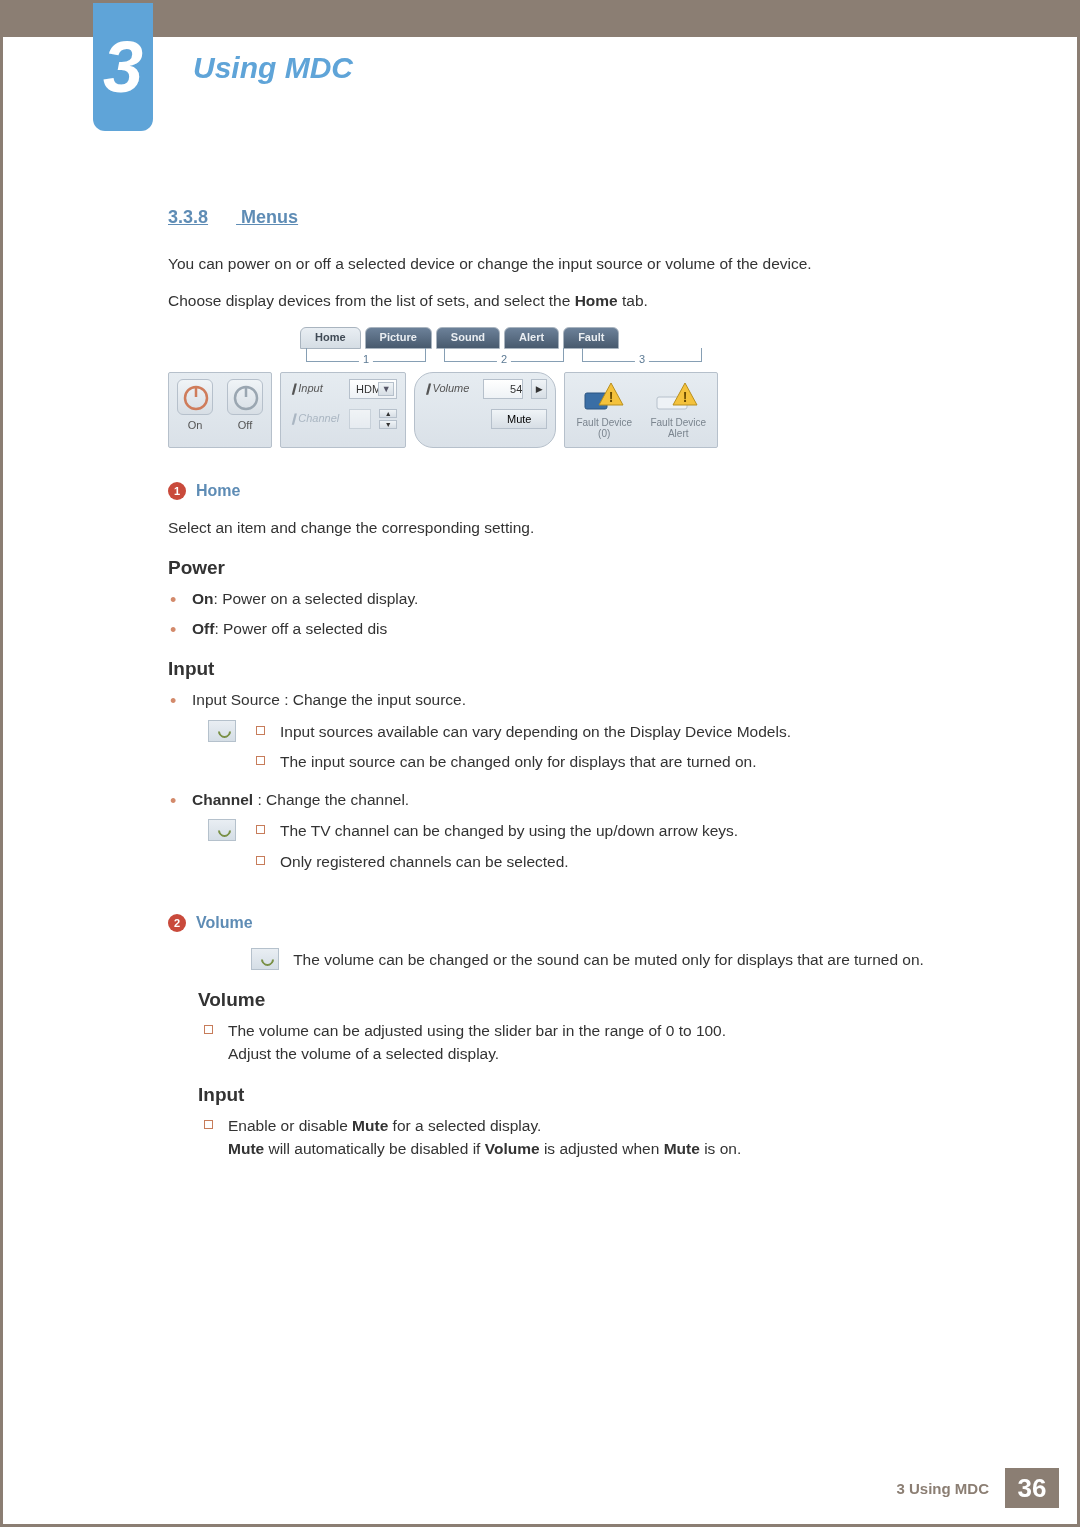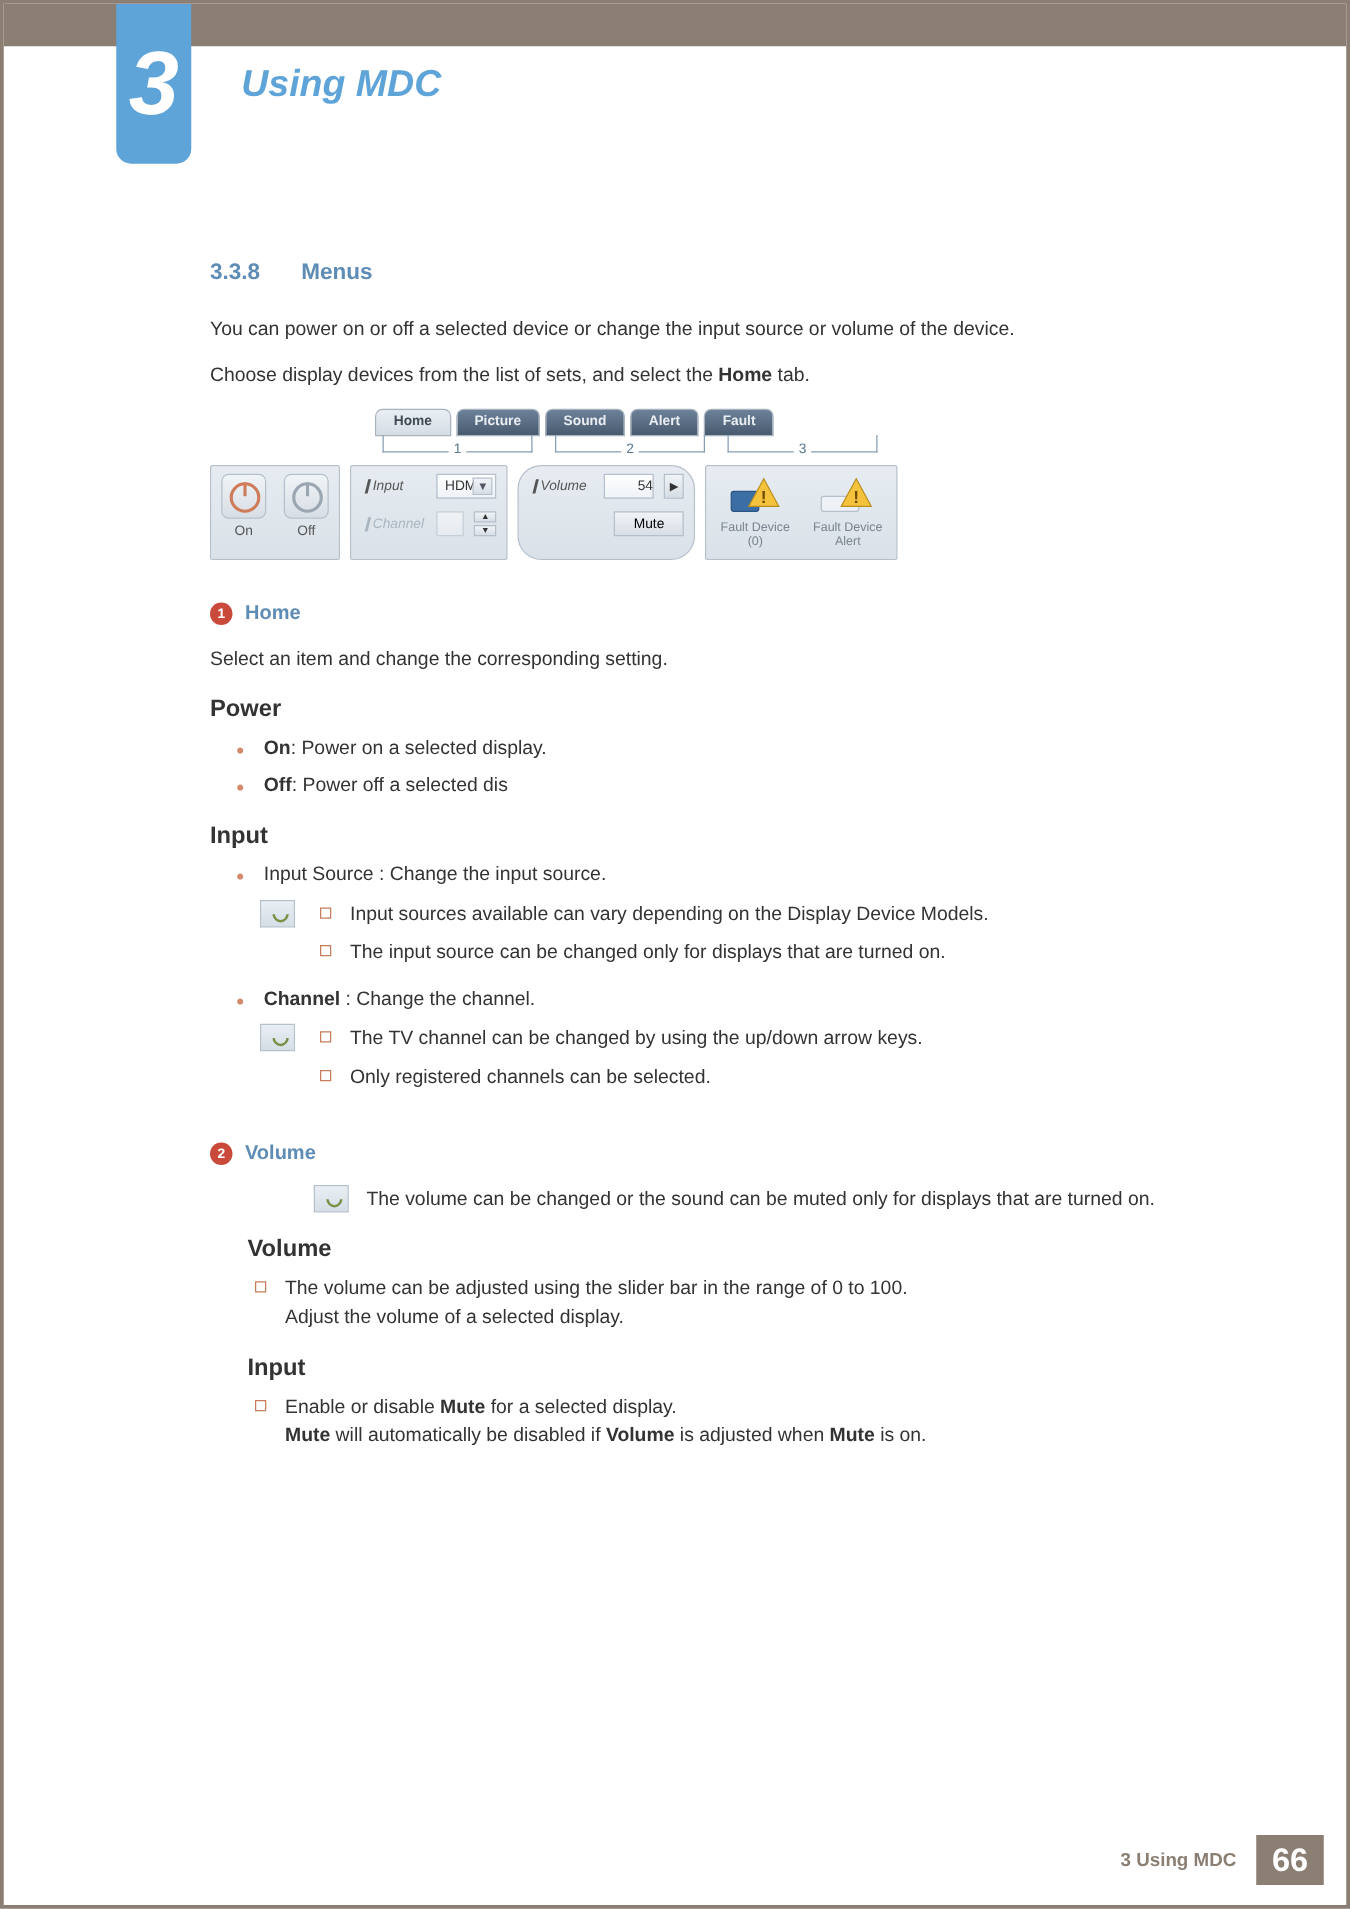--- a/index.html
+++ b/index.html
@@ -46,20 +46,21 @@
     margin-top: 48px;
   }
   .content {
     margin: 170px 100px 0 165px;
   }
   .section-heading {
     color: #5e8cb5;
     font-weight: bold;
     font-size: 18px;
     margin-bottom: 24px;
+    text-decoration: underline;
   }
   .section-heading .section-num {
     margin-right: 28px;
   }
   .para {
     font-size: 15.5px;
     color: #333;
     line-height: 1.5;
     margin-bottom: 14px;
   }
@@ -173,21 +174,21 @@
 
   
   .circ-heading { display:flex; align-items:center; gap:10px; margin:34px 0 16px; }
   .circ {
     width:18px; height:18px; border-radius:50%; background:#c94a3b;
     color:#fff; font-size:11px; font-weight:bold;
     display:flex; align-items:center; justify-content:center;
   }
   .circ-title { color:#5e8cb5; font-weight:bold; font-size:16px; }
   .subhead { font-weight:bold; margin:18px 0 8px 0; font-size:19px; }
-  ul.dot { list-style:none; margin-left:43px; }
+  ul.dot { list-style:none; margin-left:24px; }
   ul.dot > li { position:relative; margin-bottom:7px; font-size:15.5px; line-height:1.5; }
   ul.dot > li::before {
     content:"•"; position:absolute; left:-22px; color:#d38a6b; font-size:18px;
   }
   .info-block { display:flex; gap:14px; margin:8px 0 8px 40px; }
   .info-icon {
     width:28px; height:22px; flex-shrink:0;
     background: linear-gradient(#e9eef3,#d5dee6);
     border:1px solid #b5c1cc; position:relative;
   }
@@ -396,14 +397,14 @@
     <li>
       <span>Enable or disable </span><strong>Mute</strong><span> for a selected display.</span><br>
       <strong>Mute</strong><span> will automatically be disabled if </span><strong>Volume</strong><span> is adjusted when </span><strong>Mute</strong><span> is on.</span>
     </li>
   </ul>
 
 </div>
 
 <div class="footer">
   <span>3 Using MDC</span>
-  <div class="page-num">66</div>
+  <div class="page-num">36</div>
 </div>
 
 </body></html>

